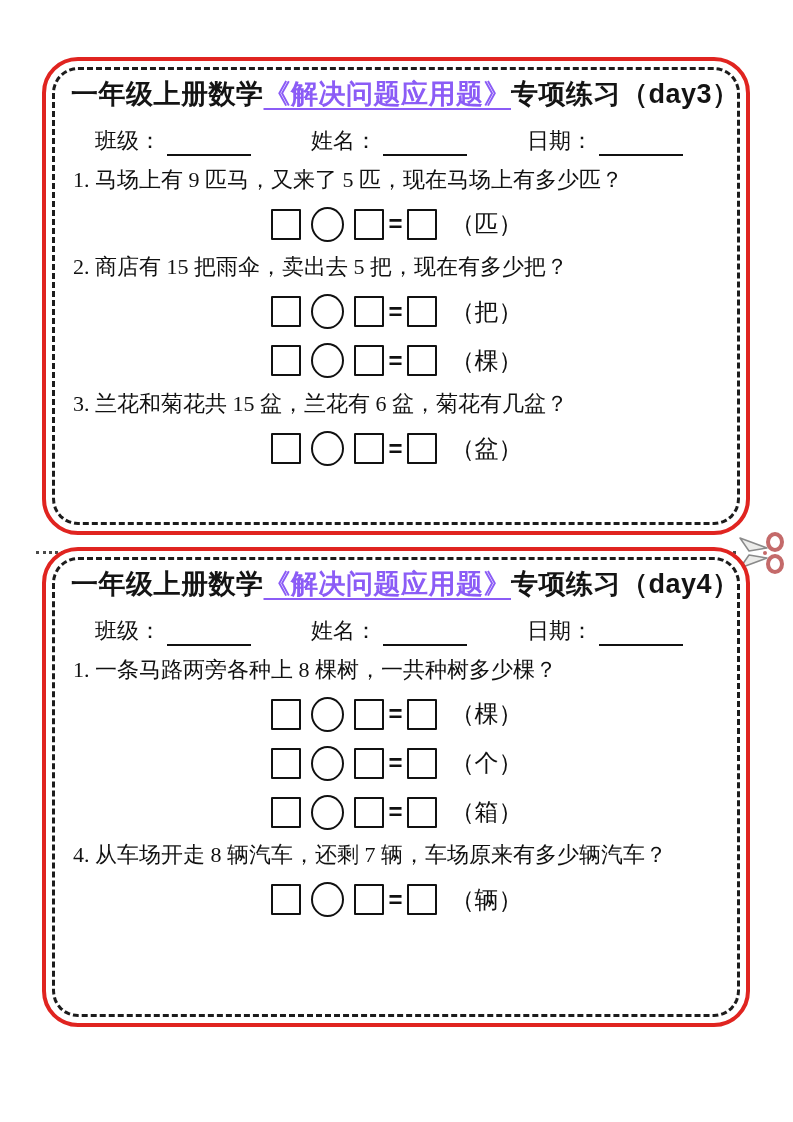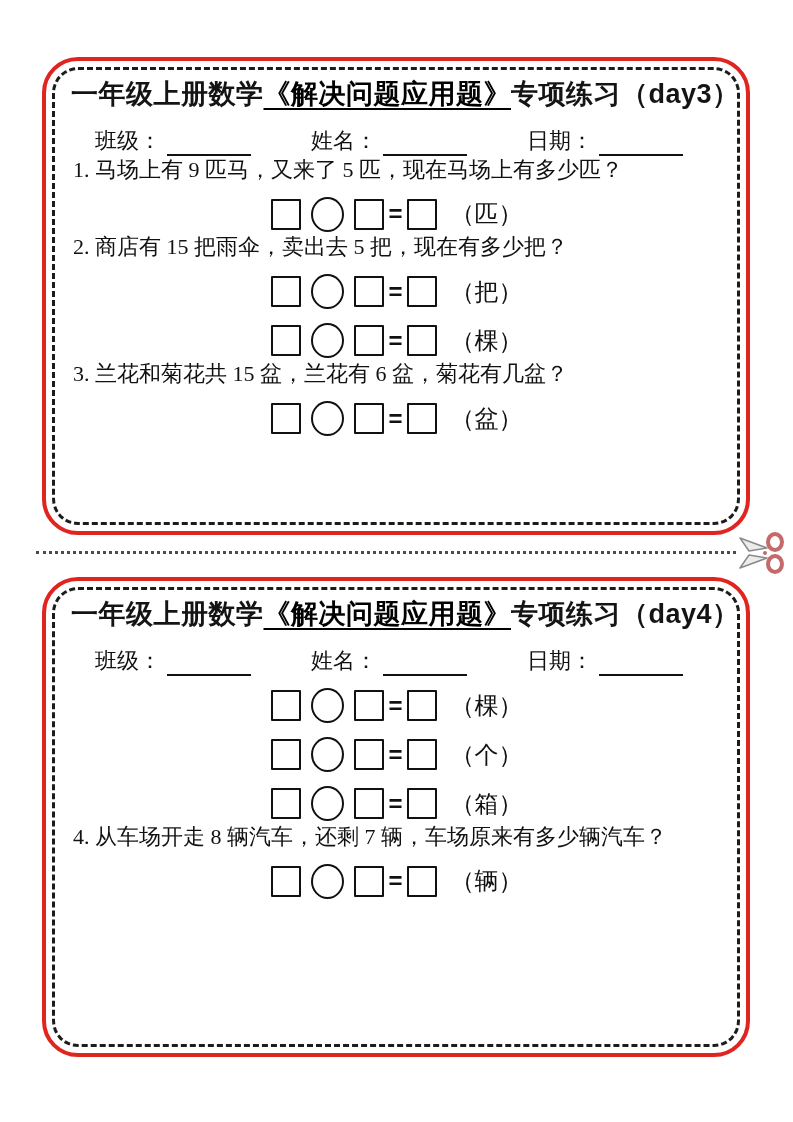--- a/index.html
+++ b/index.html
@@ -6,46 +6,46 @@
   body{
     width:793px;height:1122px;position:relative;background:#ffffff;
     font-family:"Liberation Serif","DejaVu Serif",serif;color:#111;
     overflow:hidden;
   }
   .card{
     position:absolute;left:42px;width:708px;background:#fff;
     border:4px solid #e02420;border-radius:36px;box-sizing:border-box;
   }
   .card.c1{top:57px;height:478px;}
-  .card.c2{top:577px;height:480px;}
+  .card.c2{top:547px;height:480px;}
   .dashed{
     position:absolute;inset:6px;border:3px dashed #1c1c1c;border-radius:26px;
     box-sizing:border-box;padding:8px 14px 0 16px;
   }
   .title{
     font-family:"Liberation Sans","DejaVu Sans",sans-serif;
     font-weight:700;font-size:27px;line-height:1.25;color:#141414;
     white-space:nowrap;letter-spacing:0.5px;
   }
   .title .hl{
-    color:#000000;
+    color:#8b5cf6;
     text-decoration:underline;
     text-decoration-thickness:2px;
     text-underline-offset:5px;
   }
   .fields{
     display:flex;align-items:flex-end;margin:14px 0 0 24px;column-gap:60px;
     font-size:22px;
   }
   .field{display:flex;align-items:flex-end;white-space:nowrap;}
   .blank{
     display:inline-block;width:84px;height:24px;margin-left:6px;
     border-bottom:2px solid #111;
   }
-  .problem{margin-top:0;}
+  .problem{margin-top:10px;}
   .ptext{font-size:22px;line-height:1.3;white-space:nowrap;margin-left:2px;}
   .eq{
     display:flex;align-items:center;justify-content:center;
     margin-top:11px;height:38px;
   }
   .sq{
     width:30px;height:31px;border:2.5px solid #111;border-radius:1px;
     box-sizing:border-box;background:transparent;
   }
   .ci{
@@ -158,20 +158,21 @@
           <span>姓名：</span>
           <span class="blank"></span>
         </div>
       <div class="field">
           <span>日期：</span>
           <span class="blank"></span>
         </div>
     </div>
 
     <div class="problem">
+      <div class="ptext">1. 一条马路两旁各种上 8 棵树，一共种树多少棵？</div>
       <div class="eq">
         <span class="sq"></span>
         <span class="ci"></span>
         <span class="sq"></span>
         <span class="eqs">=</span>
         <span class="sq"></span>
         <span class="unit">（棵）</span>
       </div>
     </div>
 

